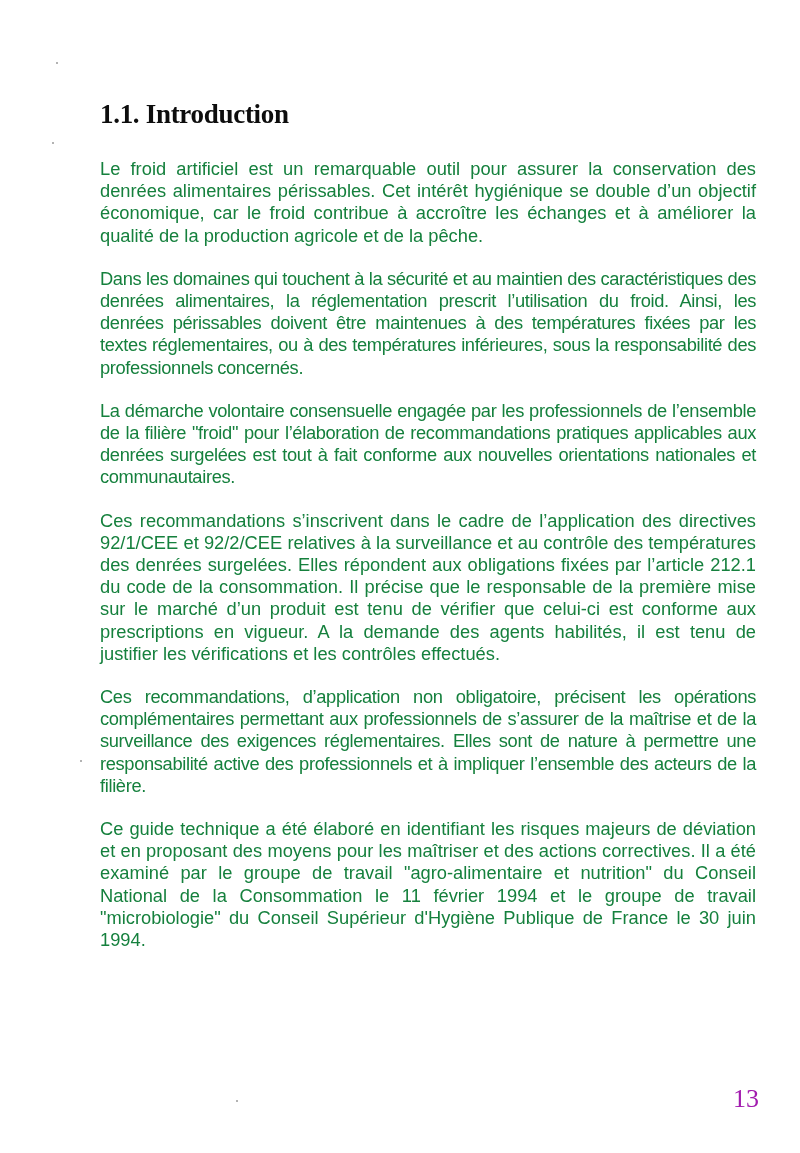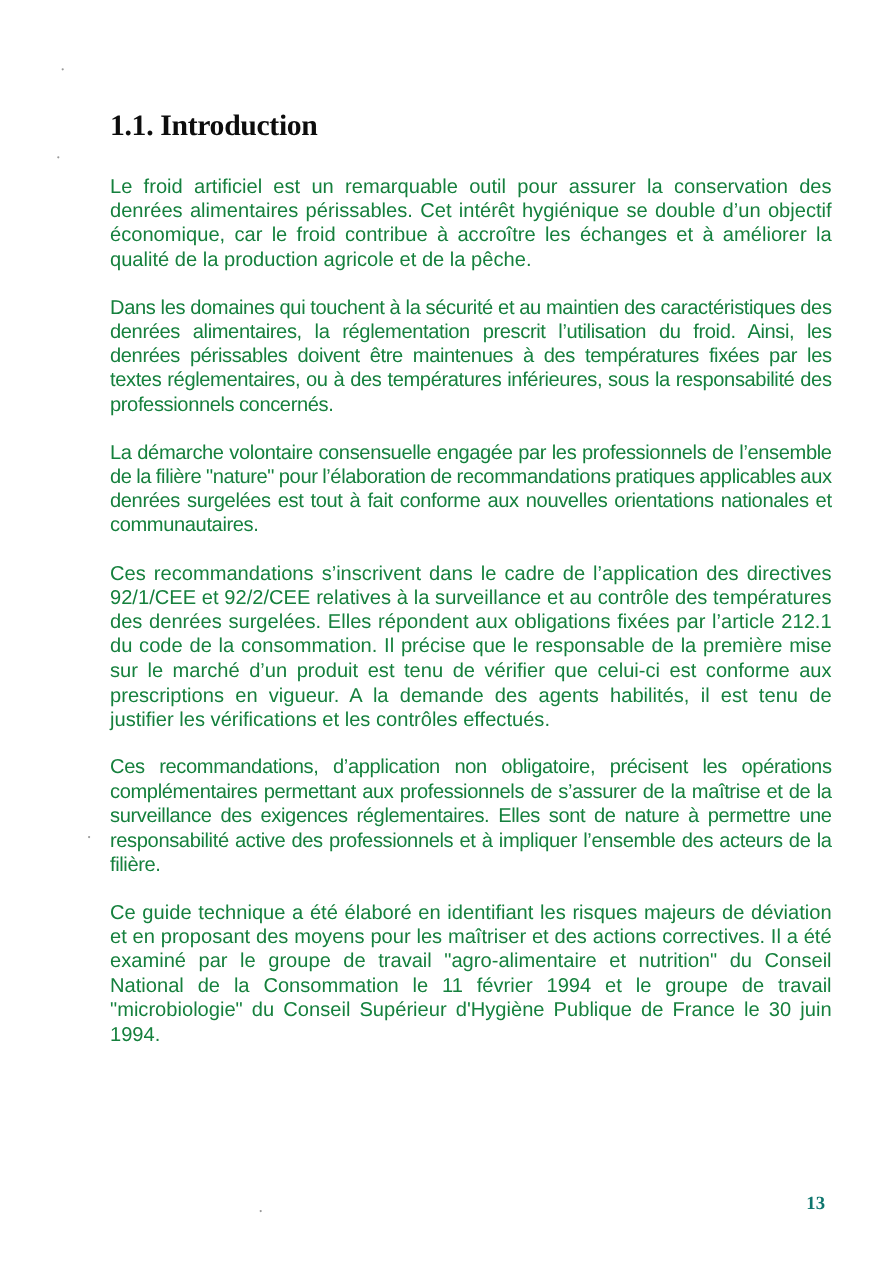--- a/index.html
+++ b/index.html
@@ -51,23 +51,23 @@
     }
     .para.tight {
       letter-spacing: -0.35px;
       word-spacing: -0.5px;
     }
     .page-number {
       position: absolute;
       left: 733px;
       top: 1084px;
       font-family: "Liberation Serif", serif;
-      font-weight: bold;
-      font-size: 17px;
-      color: #0f766e;
+      font-weight: normal;
+      font-size: 26px;
+      color: #a21caf;
     }
     .speck {
       position: absolute;
       width: 2px;
       height: 2px;
       background: #9a9a9a;
       border-radius: 1px;
     }
   </style>
 </head>
@@ -78,20 +78,20 @@
   <span class="speck" style="left:56px;top:62px;"></span>
   <span class="speck" style="left:52px;top:142px;"></span>
   <span class="speck" style="left:80px;top:760px;"></span>
   <span class="speck" style="left:236px;top:1100px;"></span>
 
   <h1 class="heading">1.1. Introduction</h1>
 
   <div class="body-text">
     <p class="para">Le froid artificiel est un remarquable outil pour assurer la conservation des denrées alimentaires périssables. Cet intérêt hygiénique se double d’un objectif économique, car le froid contribue à accroître les échanges et à améliorer la qualité de la production agricole et de la pêche.</p>
     <p class="para tight">Dans les domaines qui touchent à la sécurité et au maintien des caractéristi­ques des denrées alimentaires, la réglementation prescrit l’utilisation du froid. Ainsi, les denrées périssables doivent être maintenues à des températures fixées par les textes réglementaires, ou à des températures inférieures, sous la responsabilité des professionnels concernés.</p>
-    <p class="para tight">La démarche volontaire consensuelle engagée par les professionnels de l’ensemble de la filière "nature" pour l’élaboration de recommandations prati­ques applicables aux denrées surgelées est tout à fait conforme aux nouvelles orientations nationales et communautaires.</p>
+    <p class="para tight">La démarche volontaire consensuelle engagée par les professionnels de l’ensemble de la filière "froid" pour l’élaboration de recommandations prati­ques applicables aux denrées surgelées est tout à fait conforme aux nouvelles orientations nationales et communautaires.</p>
     <p class="para">Ces recommandations s’inscrivent dans le cadre de l’application des direc­tives 92/1/CEE et 92/2/CEE relatives à la surveillance et au contrôle des températures des denrées surgelées. Elles répondent aux obligations fixées par l’article 212.1 du code de la consommation. Il précise que le responsable de la première mise sur le marché d’un produit est tenu de vérifier que celui-ci est conforme aux prescriptions en vigueur. A la demande des agents habilités, il est tenu de justifier les vérifications et les contrôles effectués.</p>
     <p class="para tight">Ces recommandations, d’application non obligatoire, précisent les opérations complémentaires permettant aux professionnels de s’assurer de la maîtrise et de la surveillance des exigences réglementaires. Elles sont de nature à permettre une responsabilité active des professionnels et à impliquer l’ensem­ble des acteurs de la filière.</p>
     <p class="para">Ce guide technique a été élaboré en identifiant les risques majeurs de déviation et en proposant des moyens pour les maîtriser et des actions correctives. Il a été examiné par le groupe de travail "agro-alimentaire et nutrition" du Conseil National de la Consommation le 11 février 1994 et le groupe de travail "microbiologie" du Conseil Supérieur d'Hygiène Publique de France le 30 juin 1994.</p>
   </div>
 
   <div class="page-number">13</div>
 </div>
 
 </body></html>

